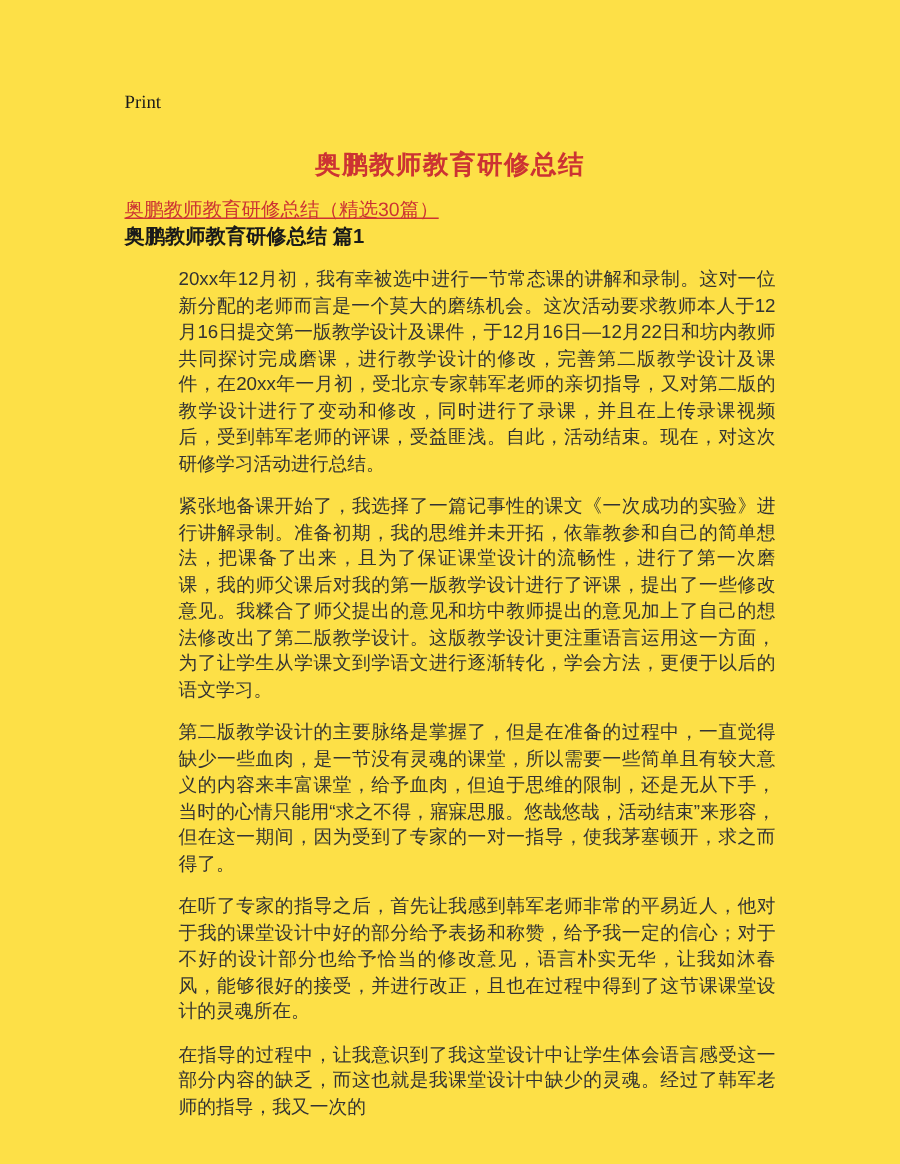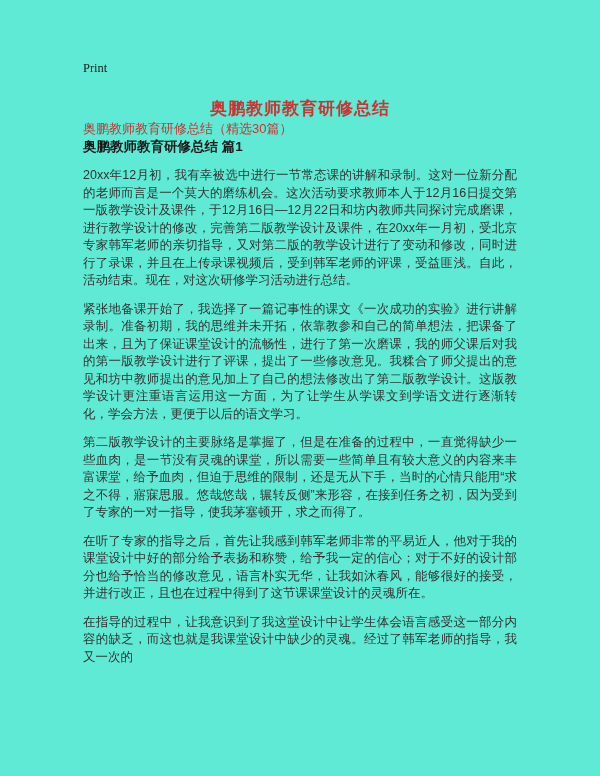--- a/index.html
+++ b/index.html
@@ -4,21 +4,21 @@
 <style>
   html,body { margin:0; padding:0; }
   body {
     width:600px; height:776px;
     background:#ffffff;
     font-family:"Liberation Sans","DejaVu Sans",sans-serif;
     overflow:hidden;
   }
   .page {
     width:600px; height:776px;
-    background:#5eead4;
+    background:#fde047;
     box-sizing:border-box;
     position:relative;
   }
   .content {
     position:absolute;
     left:83px; top:0;
     width:434px;
   }
   .print-link {
     margin-top:61px;
@@ -31,39 +31,42 @@
   .doc-title {
     margin-top:21px;
     text-align:center;
     font-size:17px;
     font-weight:bold;
     color:#cc3333;
     letter-spacing:1px;
     line-height:23px;
   }
   .doc-subtitle {
+    margin-top:10px;
     font-size:13px;
     color:#cc3333;
     line-height:17px;
+    text-decoration:underline;
   }
   .section-heading {
     margin-top:1px;
     font-size:13.5px;
     font-weight:bold;
     color:#1a1a1a;
     line-height:18px;
   }
   .body-paragraph {
     margin-top:11px;
     font-size:12.5px;
     line-height:17.5px;
     color:#333333;
     text-align:justify;
     text-justify:inter-ideograph;
     word-break:break-all;
+    margin-left:36px;
   }
 </style>
 </head>
 <body>
 
 <div class="page">
   <div class="content">
 
     <span class="print-link">Print</span>
 
@@ -71,20 +74,20 @@
 
     <div class="doc-subtitle">奥鹏教师教育研修总结（精选30篇）</div>
 
     <div class="section-heading">奥鹏教师教育研修总结 篇1</div>
 
     <div class="body-paragraph">20xx年12月初，我有幸被选中进行一节常态课的讲解和录制。这对一位新分配的老师而言是一个莫大的磨练机会。这次活动要求教师本人于12月16日提交第一版教学设计及课件，于12月16日—12月22日和坊内教师共同探讨完成磨课，进行教学设计的修改，完善第二版教学设计及课件，在20xx年一月初，受北京专家韩军老师的亲切指导，又对第二版的教学设计进行了变动和修改，同时进行了录课，并且在上传录课视频后，受到韩军老师的评课，受益匪浅。自此，活动结束。现在，对这次研修学习活动进行总结。</div>
 
 
     <div class="body-paragraph">紧张地备课开始了，我选择了一篇记事性的课文《一次成功的实验》进行讲解录制。准备初期，我的思维并未开拓，依靠教参和自己的简单想法，把课备了出来，且为了保证课堂设计的流畅性，进行了第一次磨课，我的师父课后对我的第一版教学设计进行了评课，提出了一些修改意见。我糅合了师父提出的意见和坊中教师提出的意见加上了自己的想法修改出了第二版教学设计。这版教学设计更注重语言运用这一方面，为了让学生从学课文到学语文进行逐渐转化，学会方法，更便于以后的语文学习。</div>
 
-    <div class="body-paragraph">第二版教学设计的主要脉络是掌握了，但是在准备的过程中，一直觉得缺少一些血肉，是一节没有灵魂的课堂，所以需要一些简单且有较大意义的内容来丰富课堂，给予血肉，但迫于思维的限制，还是无从下手，当时的心情只能用“求之不得，寤寐思服。悠哉悠哉，辗转反侧”来形容，在接到任务之初，因为受到了专家的一对一指导，使我茅塞顿开，求之而得了。</div>
+    <div class="body-paragraph">第二版教学设计的主要脉络是掌握了，但是在准备的过程中，一直觉得缺少一些血肉，是一节没有灵魂的课堂，所以需要一些简单且有较大意义的内容来丰富课堂，给予血肉，但迫于思维的限制，还是无从下手，当时的心情只能用“求之不得，寤寐思服。悠哉悠哉，活动结束”来形容，但在这一期间，因为受到了专家的一对一指导，使我茅塞顿开，求之而得了。</div>
 
     <div class="body-paragraph">在听了专家的指导之后，首先让我感到韩军老师非常的平易近人，他对于我的课堂设计中好的部分给予表扬和称赞，给予我一定的信心；对于不好的设计部分也给予恰当的修改意见，语言朴实无华，让我如沐春风，能够很好的接受，并进行改正，且也在过程中得到了这节课课堂设计的灵魂所在。</div>
 
     <div class="body-paragraph">在指导的过程中，让我意识到了我这堂设计中让学生体会语言感受这一部分内容的缺乏，而这也就是我课堂设计中缺少的灵魂。经过了韩军老师的指导，我又一次的</div>
 
   </div>
 </div>
 
 </body></html>

